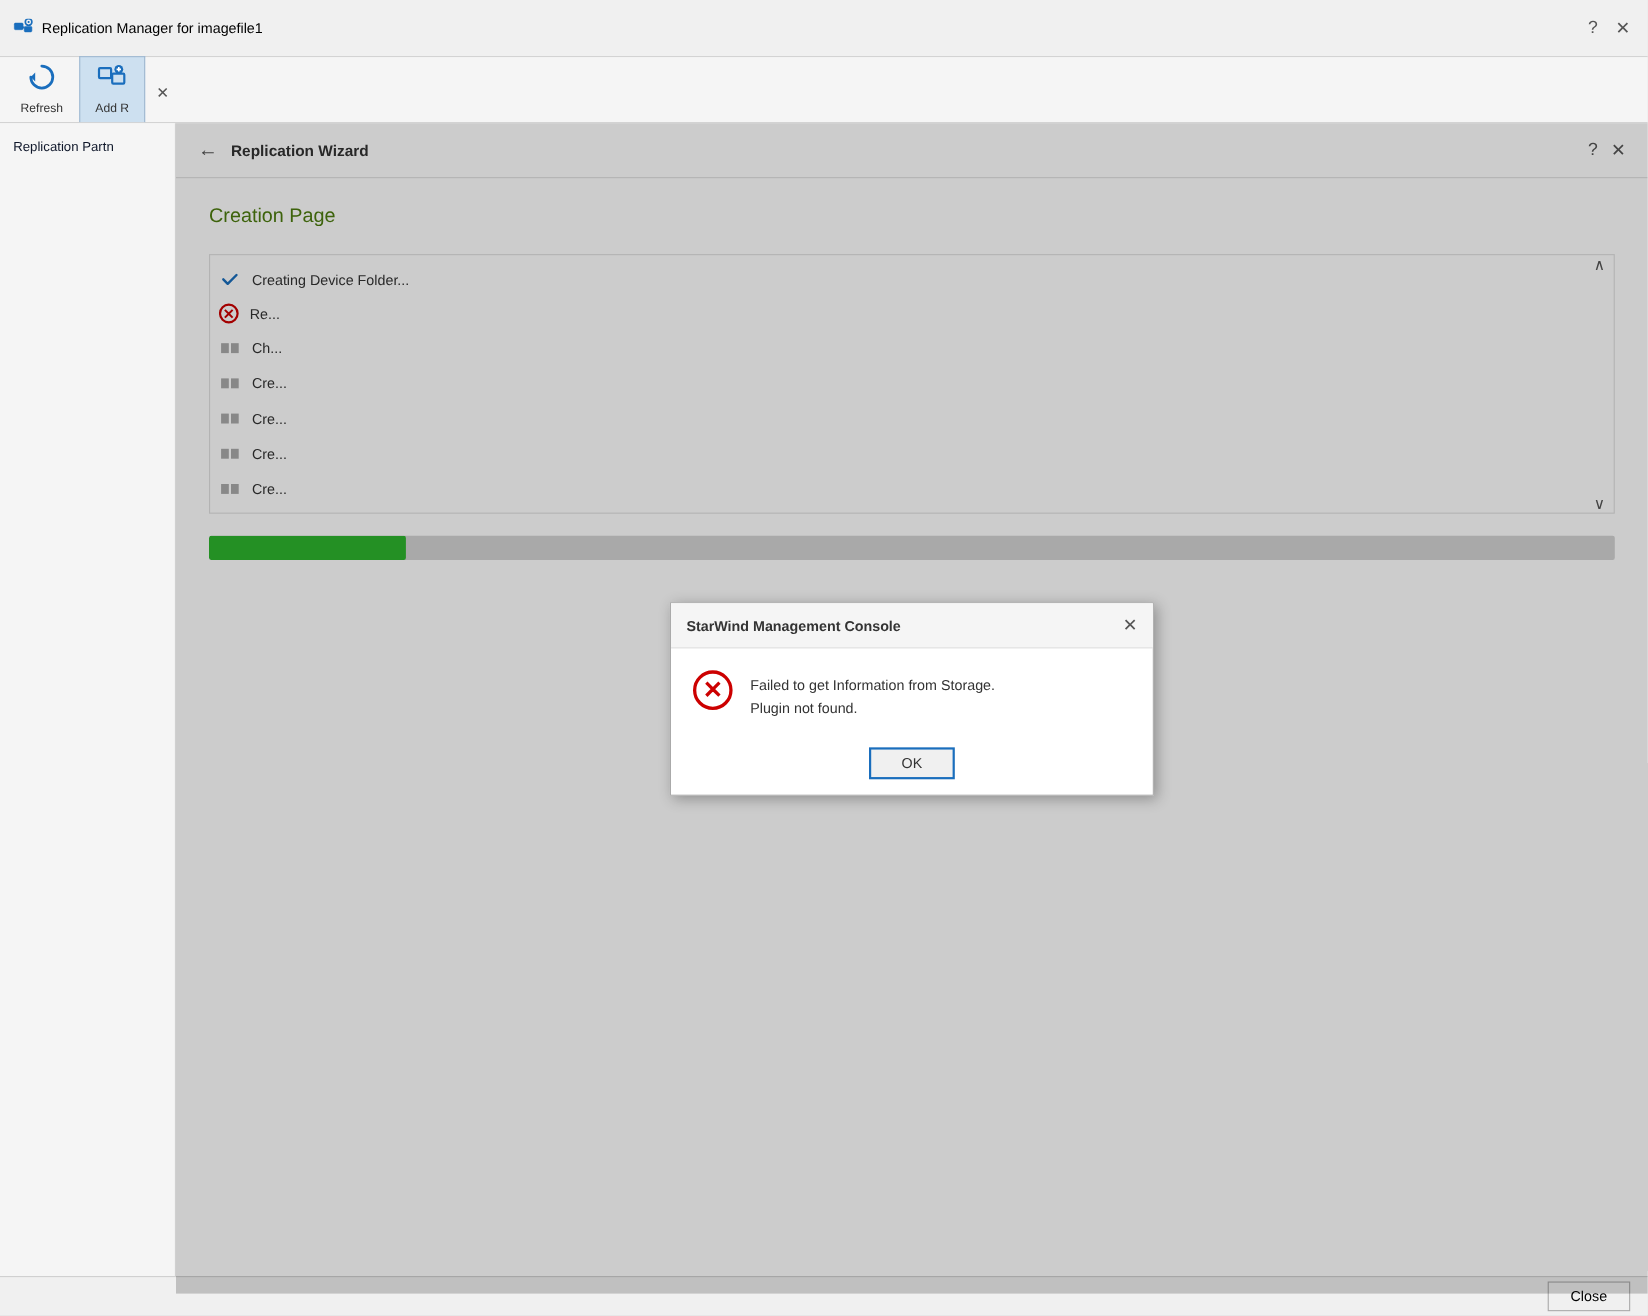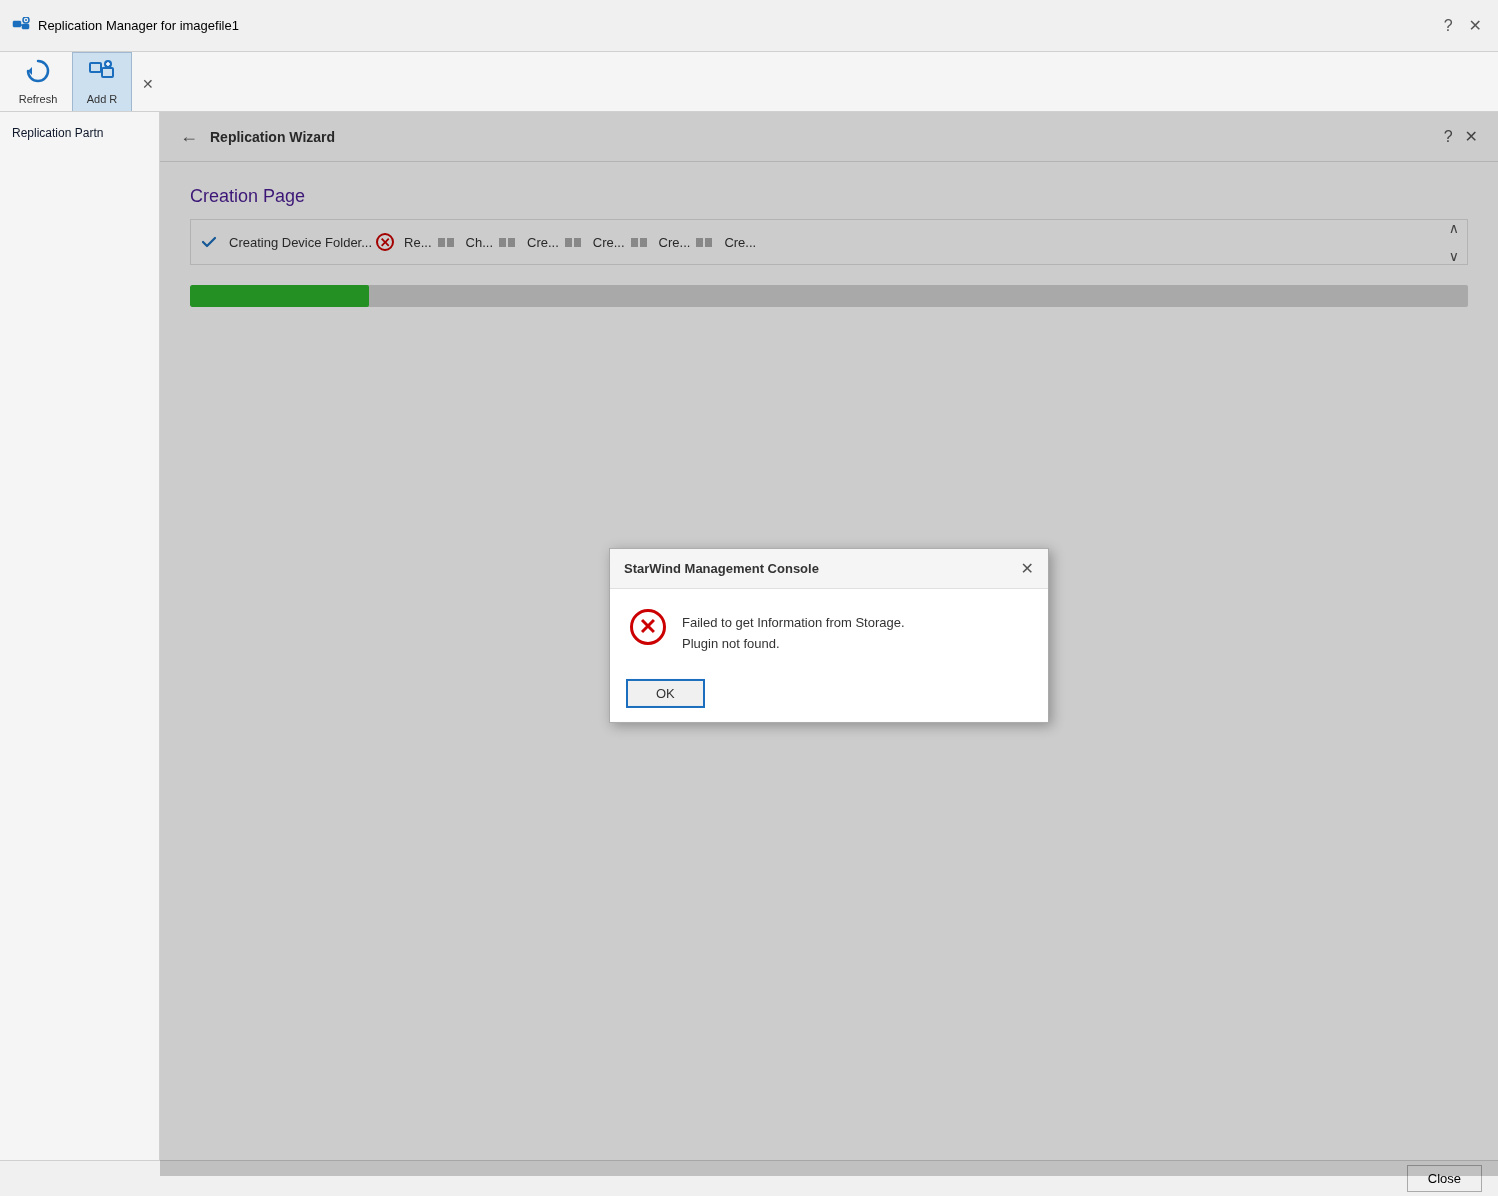--- a/index.html
+++ b/index.html
@@ -162,30 +162,30 @@
     }
 
     .wizard-body {
       flex: 1;
       padding: 24px 30px;
       overflow: auto;
       position: relative;
     }
     .wizard-page-title {
       font-size: 18px;
-      color: #4c1d95;
+      color: #4d7c0f;
       font-weight: 500;
-      margin-bottom: 12px;
+      margin-bottom: 24px;
     }
 
     
     .steps-list {
       list-style: none;
       display: flex;
-      flex-direction: row;
+      flex-direction: column;
       gap: 4px;
       max-height: 280px;
       overflow: hidden;
       position: relative;
     }
     .step-item {
       display: flex;
       align-items: center;
       gap: 10px;
       padding: 4px 0;
@@ -375,21 +375,21 @@
       flex-shrink: 0;
     }
     .dialog-message {
       font-size: 13px;
       color: #333;
       line-height: 1.6;
       padding-top: 4px;
     }
     .dialog-footer {
       display: flex;
-      justify-content: flex-start;
+      justify-content: center;
       padding: 8px 16px 14px 16px;
     }
     .dialog-ok-btn {
       padding: 5px 28px;
       border: 2px solid #1a6ebd;
       background: #f0f0f0;
       font-size: 13px;
       cursor: pointer;
       color: #333;
     }

